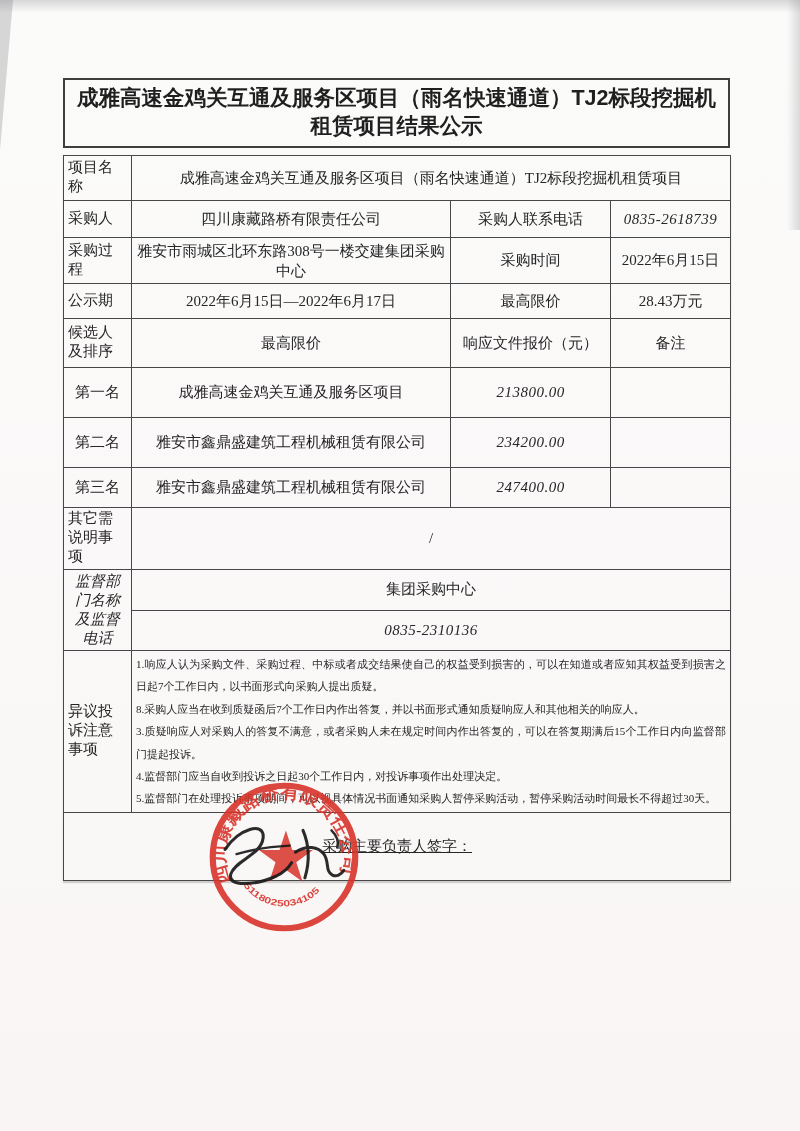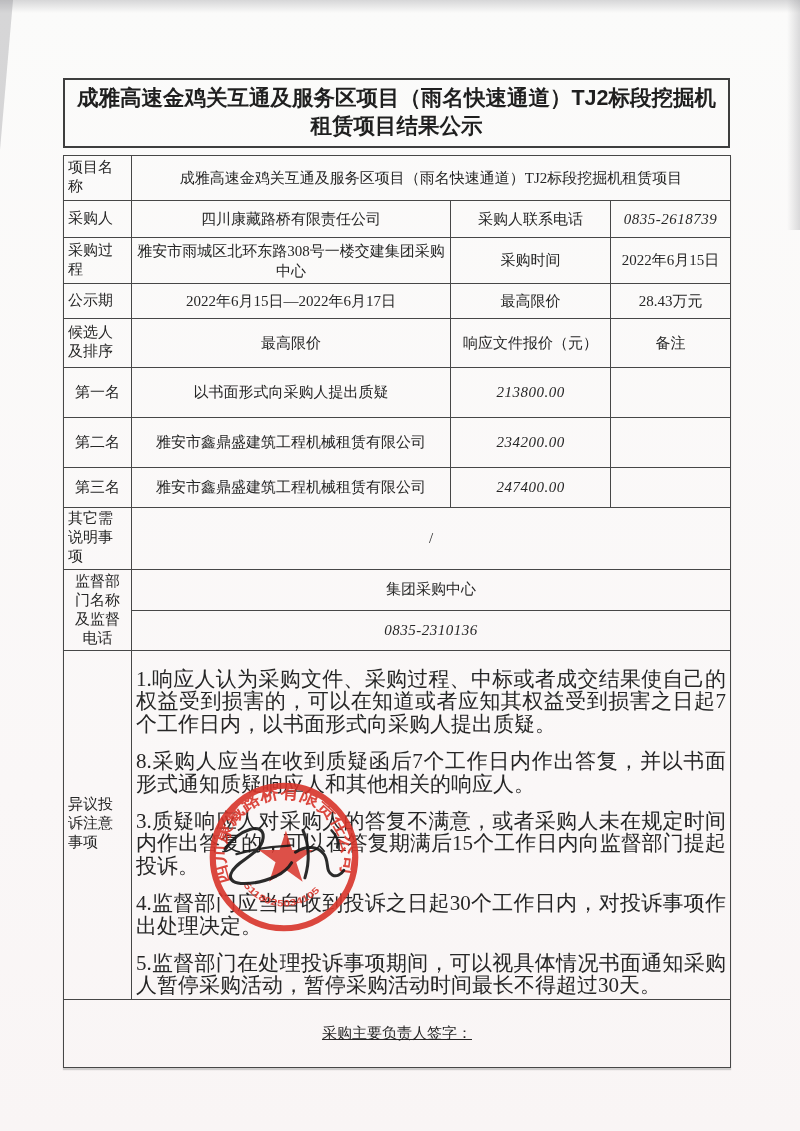--- a/index.html
+++ b/index.html
@@ -28,21 +28,21 @@
     box-shadow:0 2px 1px rgba(100,100,100,.28);}
   table.main td{
     border:1.6px solid #474747;font-size:15px;padding:2px 4px;
     vertical-align:middle;overflow:hidden;
   }
   .lab{text-align:left;padding-left:4px;line-height:19px;font-family:Liberation Mono, monospace;}
   .ctr{text-align:center;}
   .vleft{text-align:center;padding-left:7px;line-height:20px;}
   .num{font-size:15.5px;letter-spacing:.5px;font-style:italic;}
   .complaint-cell{vertical-align:top;text-align:left;padding:6px 9px 10px 9px;}
-  .complaint-cell .ci{font-size:21px;line-height:22.4px;text-align:justify;margin-top:15px;}
+  .complaint-cell .ci{font-size:11px;line-height:22.4px;text-align:justify;}
   .sig-cell{position:relative;text-align:center;padding-left:6px;font-size:15.5px;text-decoration:underline;}
   
   .stamp{position:absolute;left:126px;top:684px;width:190px;height:190px;z-index:5;}
 </style>
 </head>
 <body>
 
 <div class="page">
   <div class="edge-top"></div>
   <div class="edge-wedge"></div>
@@ -83,42 +83,42 @@
           <td class="ctr">28.43万元</td>
         </tr>
         <tr style="height:49px">
           <td class="lab">候选人及排序</td>
           <td class="ctr">最高限价</td>
           <td class="ctr">响应文件报价（元）</td>
           <td class="ctr">备注</td>
         </tr>
         <tr style="height:50px">
           <td class="ctr">第一名</td>
-          <td class="ctr">以书面形式向采购人提出质疑</td>
+          <td class="ctr">成雅高速金鸡关互通及服务区项目</td>
           <td class="ctr num">213800.00</td>
           <td class="ctr"></td>
         </tr>
         <tr style="height:50px">
           <td class="ctr">第二名</td>
           <td class="ctr">雅安市鑫鼎盛建筑工程机械租赁有限公司</td>
           <td class="ctr num">234200.00</td>
           <td class="ctr"></td>
         </tr>
         <tr style="height:40px">
           <td class="ctr">第三名</td>
           <td class="ctr">雅安市鑫鼎盛建筑工程机械租赁有限公司</td>
           <td class="ctr num">247400.00</td>
           <td class="ctr"></td>
         </tr>
         <tr style="height:40px">
           <td class="lab">其它需说明事项</td>
           <td class="ctr" colspan="3">/</td>
         </tr>
         <tr style="height:37px">
-          <td class="ctr" rowspan="2" style="line-height:19px;">监督部门名称及监督电话</td>
+          <td class="ctr" rowspan="2" style="line-height:19px;font-style:italic;">监督部门名称及监督电话</td>
           <td class="ctr" colspan="3">集团采购中心</td>
         </tr>
         <tr style="height:37px">
           <td class="ctr num" colspan="3">0835-2310136</td>
         </tr>
         <tr>
           <td class="lab">异议投诉注意事项</td>
           <td class="complaint-cell" colspan="3">
             <div class="ci">1.响应人认为采购文件、采购过程、中标或者成交结果使自己的权益受到损害的，可以在知道或者应知其权益受到损害之日起7个工作日内，以书面形式向采购人提出质疑。</div>
             <div class="ci">8.采购人应当在收到质疑函后7个工作日内作出答复，并以书面形式通知质疑响应人和其他相关的响应人。</div>

